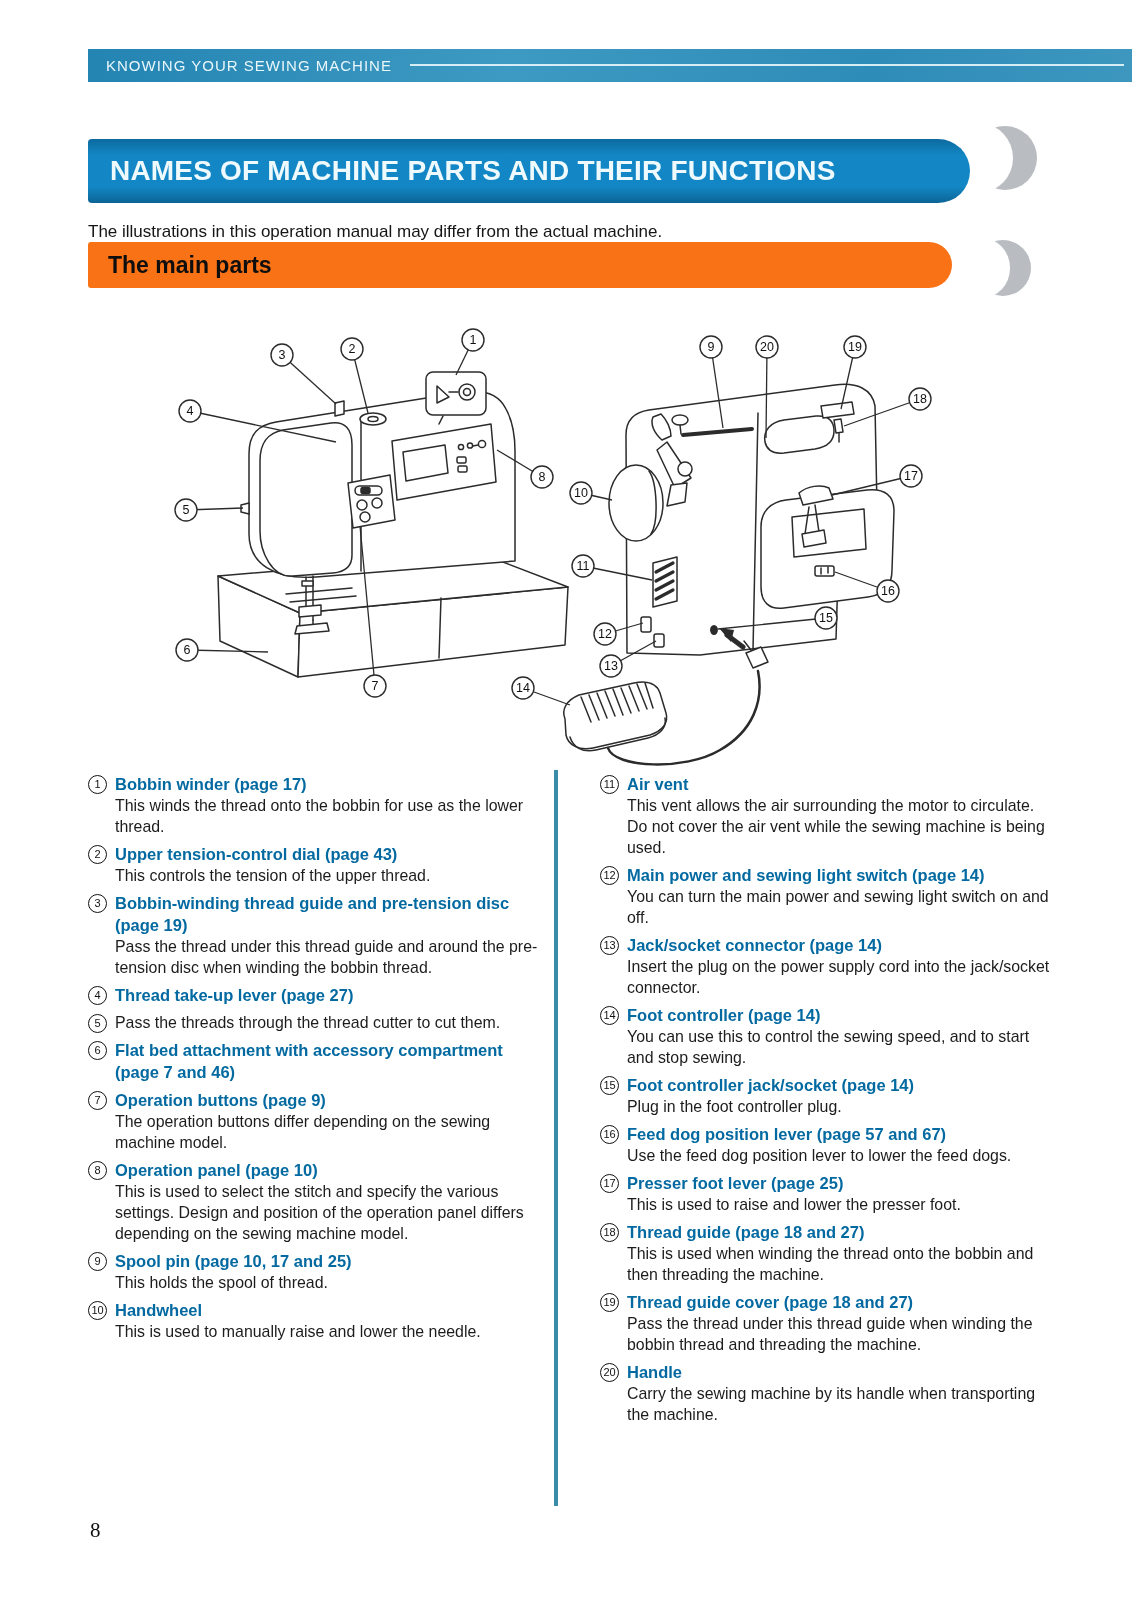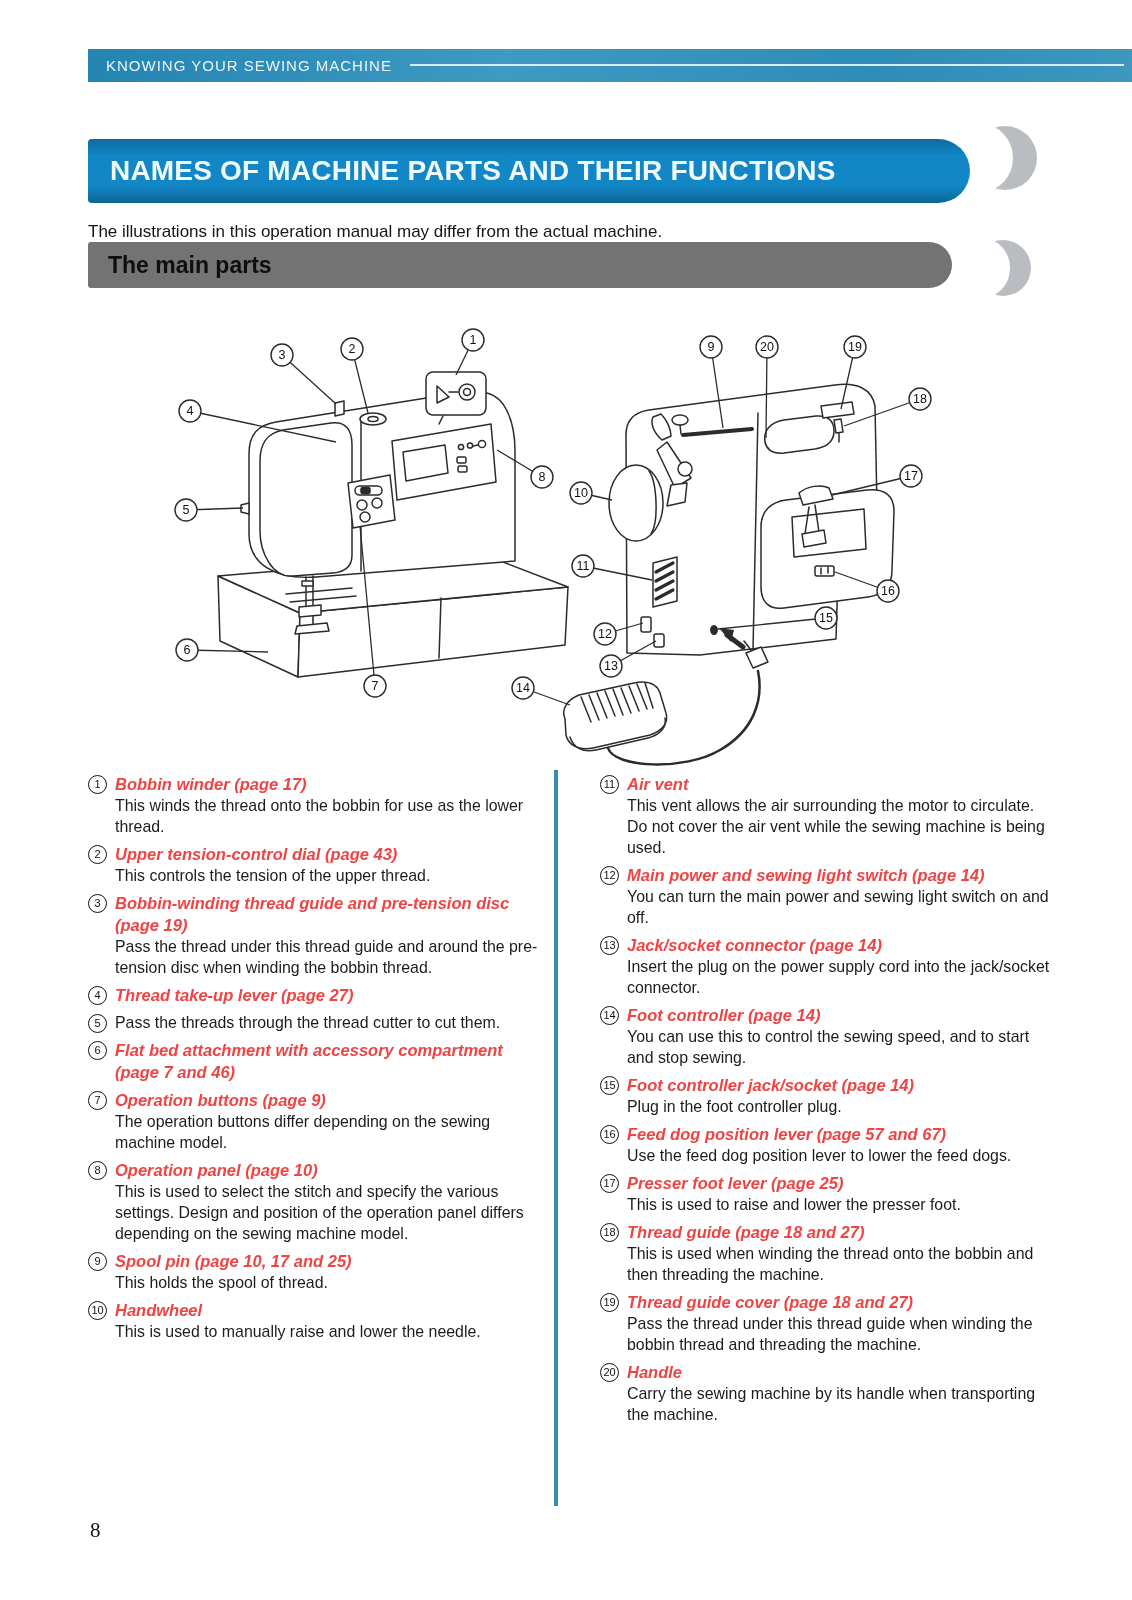--- a/index.html
+++ b/index.html
@@ -14,21 +14,21 @@
   .topbar-rule{position:absolute;left:322px;right:8px;top:15px;height:2px;background:#d5edf5;}
 
   
   .title-banner{position:absolute;left:88px;top:139px;width:882px;height:64px;z-index:2;
           background:linear-gradient(180deg,#0d6a9f 0%,#1387c5 26%,#1387c5 74%,#0c6496 100%);
           border-radius:4px 34px 34px 4px;display:flex;align-items:center;}
   .title-banner h1{margin:0;padding-left:22px;font-size:28px;font-weight:bold;color:#eefafd;letter-spacing:.2px;}
 
   
   .section-banner{position:absolute;left:88px;top:242px;width:864px;height:46px;z-index:2;
-          background:#737373;border-radius:3px 23px 23px 3px;display:flex;align-items:center;}
+          background:#f97316;border-radius:3px 23px 23px 3px;display:flex;align-items:center;}
   .section-banner h2{margin:0;padding-left:20px;font-size:23px;font-weight:bold;color:#0e0e0e;}
 
   
   .crescent{position:absolute;border-radius:50%;background:#b9bdc1;z-index:1;}
   .crescent::before{content:"";position:absolute;width:100%;height:106%;border-radius:50%;
           background:#fff;left:-38%;top:-3%;}
   .crescent.c1{left:973px;top:126px;width:64px;height:64px;}
   .crescent.c2{left:975px;top:240px;width:56px;height:56px;}
 
   .intro{position:absolute;left:88px;top:205px;font-size:17px;color:#151515;}
@@ -39,21 +39,21 @@
   
   .col{position:absolute;top:773px;}
   .col-left{left:88px;width:452px;}
   .col-right{left:600px;width:455px;}
   .divider{position:absolute;left:554px;top:770px;width:4px;height:736px;background:#3a8ca9;}
 
   .item{display:flex;gap:8px;margin-bottom:6px;}
   .inum{flex:0 0 auto;width:17px;height:17px;border:1.2px solid #111;border-radius:50%;
         font-size:11px;line-height:17px;text-align:center;margin-top:2px;color:#111;}
   .icontent{flex:1 1 auto;}
-  .ititle{font-weight:bold;font-size:16.5px;line-height:22px;color:#ef4444;font-style:italic;}
+  .ititle{font-weight:bold;font-size:16.5px;line-height:22px;color:#0369a1;}
   .idesc{font-size:15.9px;line-height:21px;color:#1c1c1c;}
 
   .page-num{position:absolute;left:90px;top:1518px;font-family:"Liberation Serif",serif;
         font-size:21px;color:#111;}
 </style>
 </head>
 <body>
 
 <div class="page">
 

